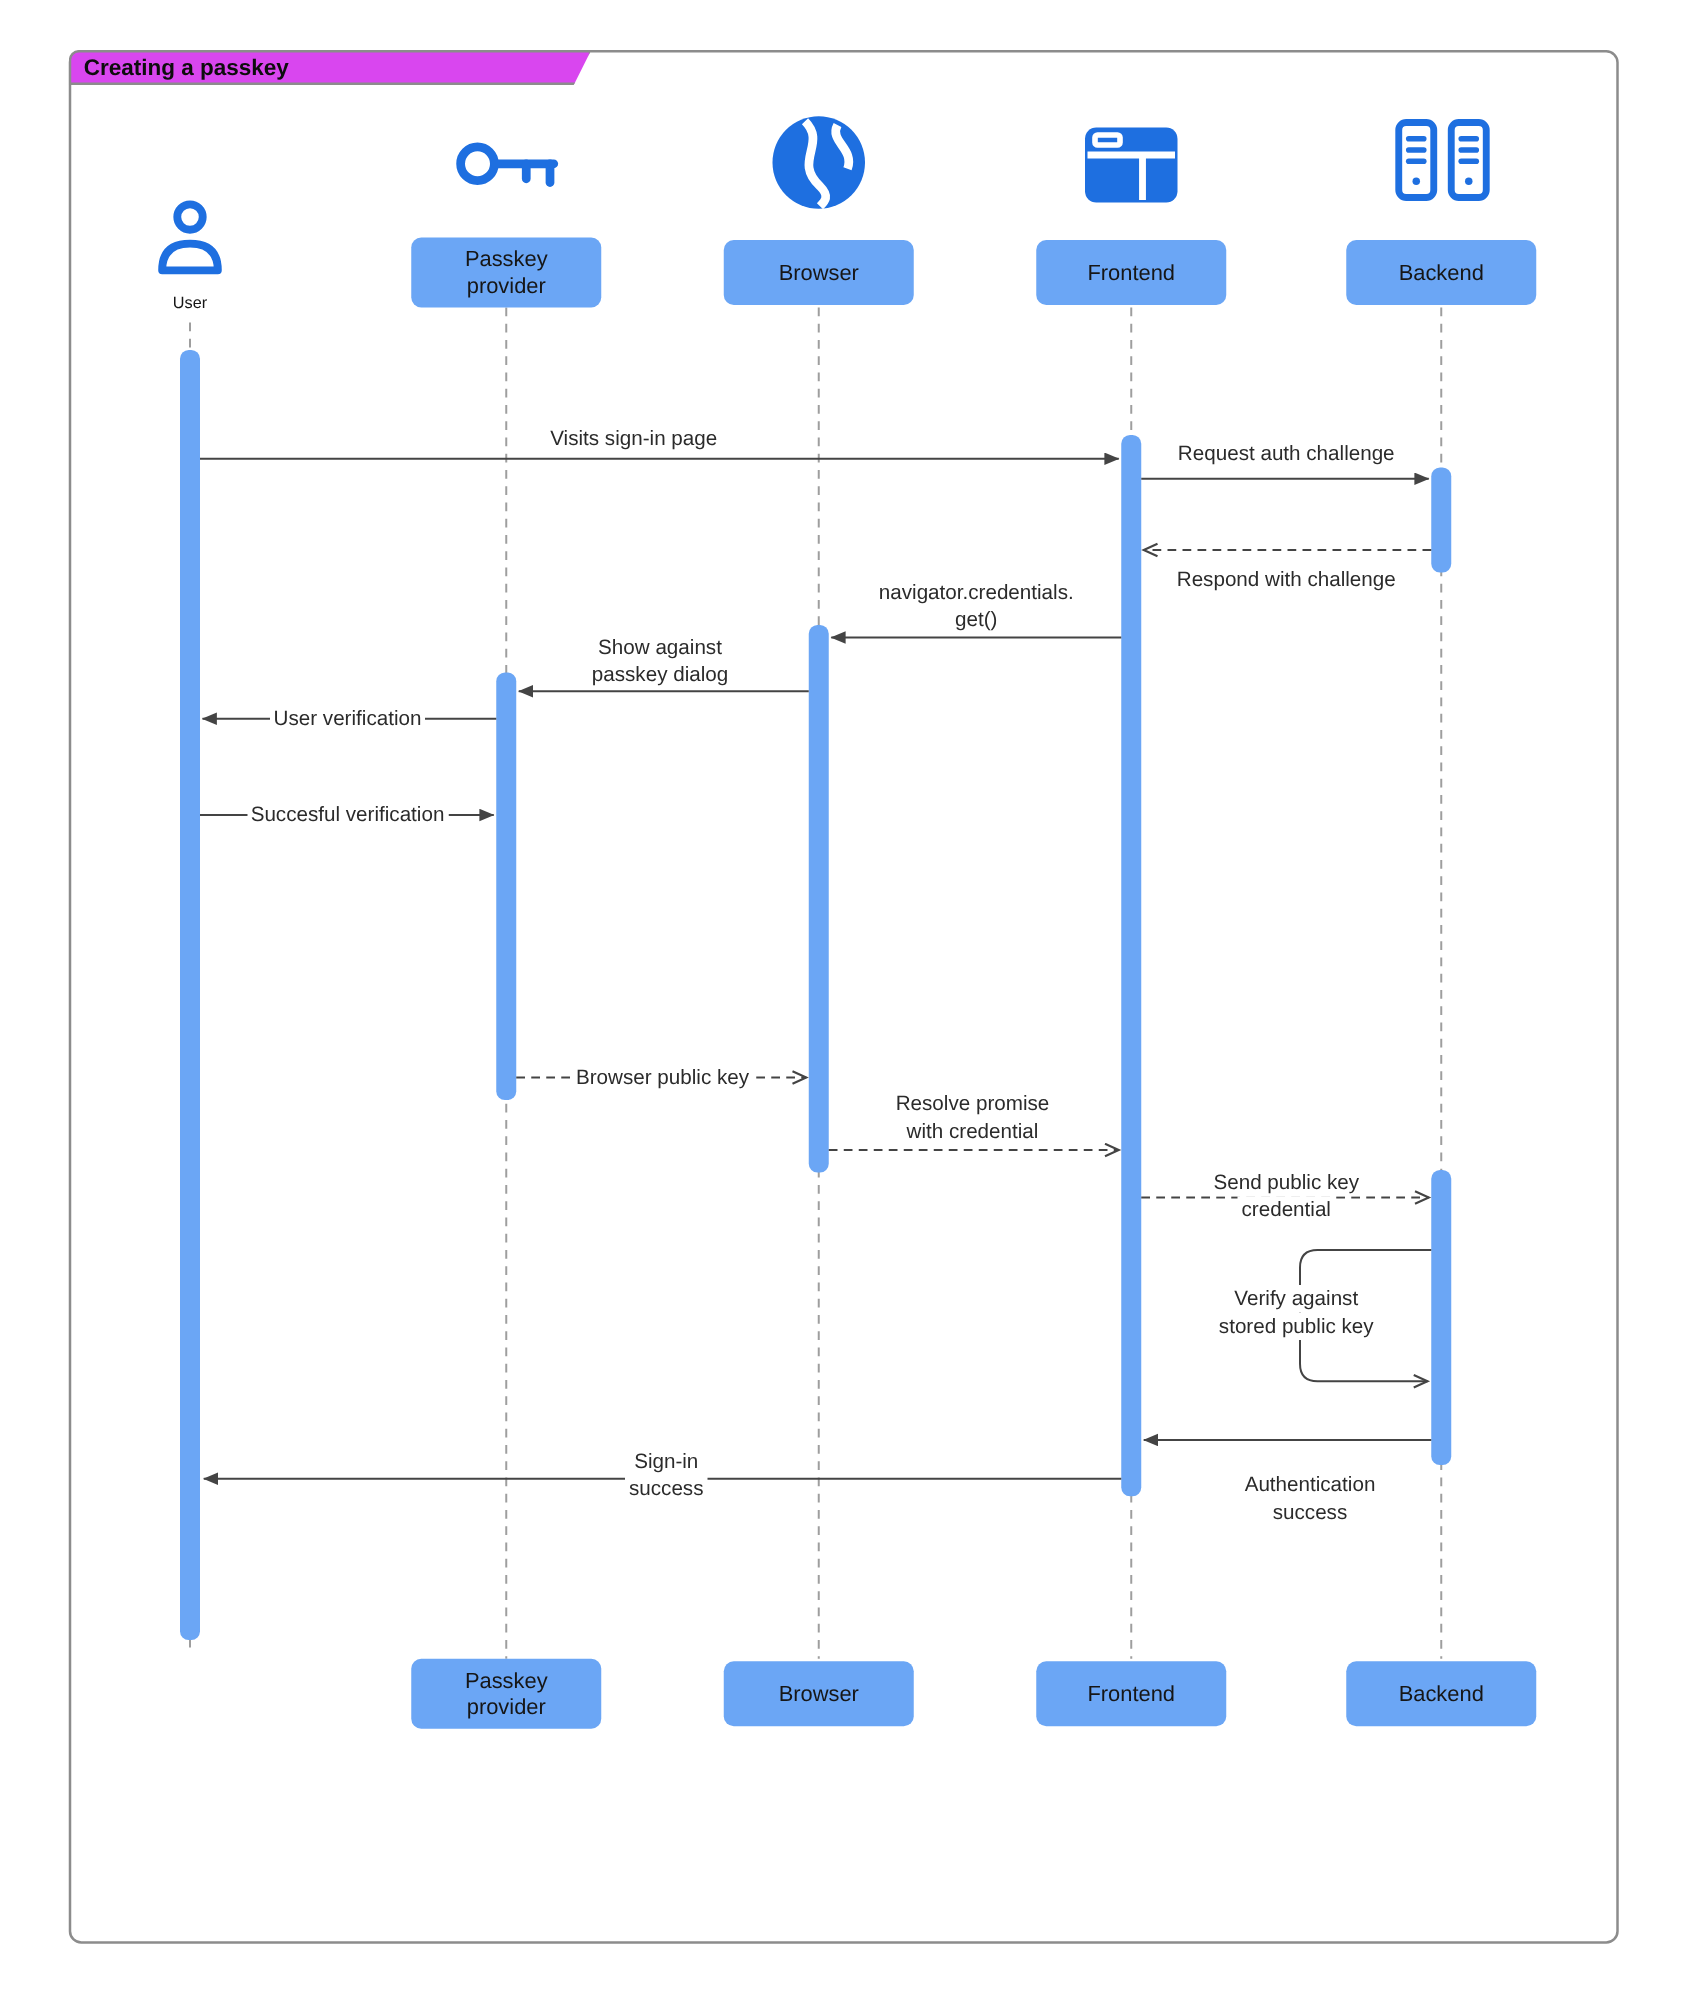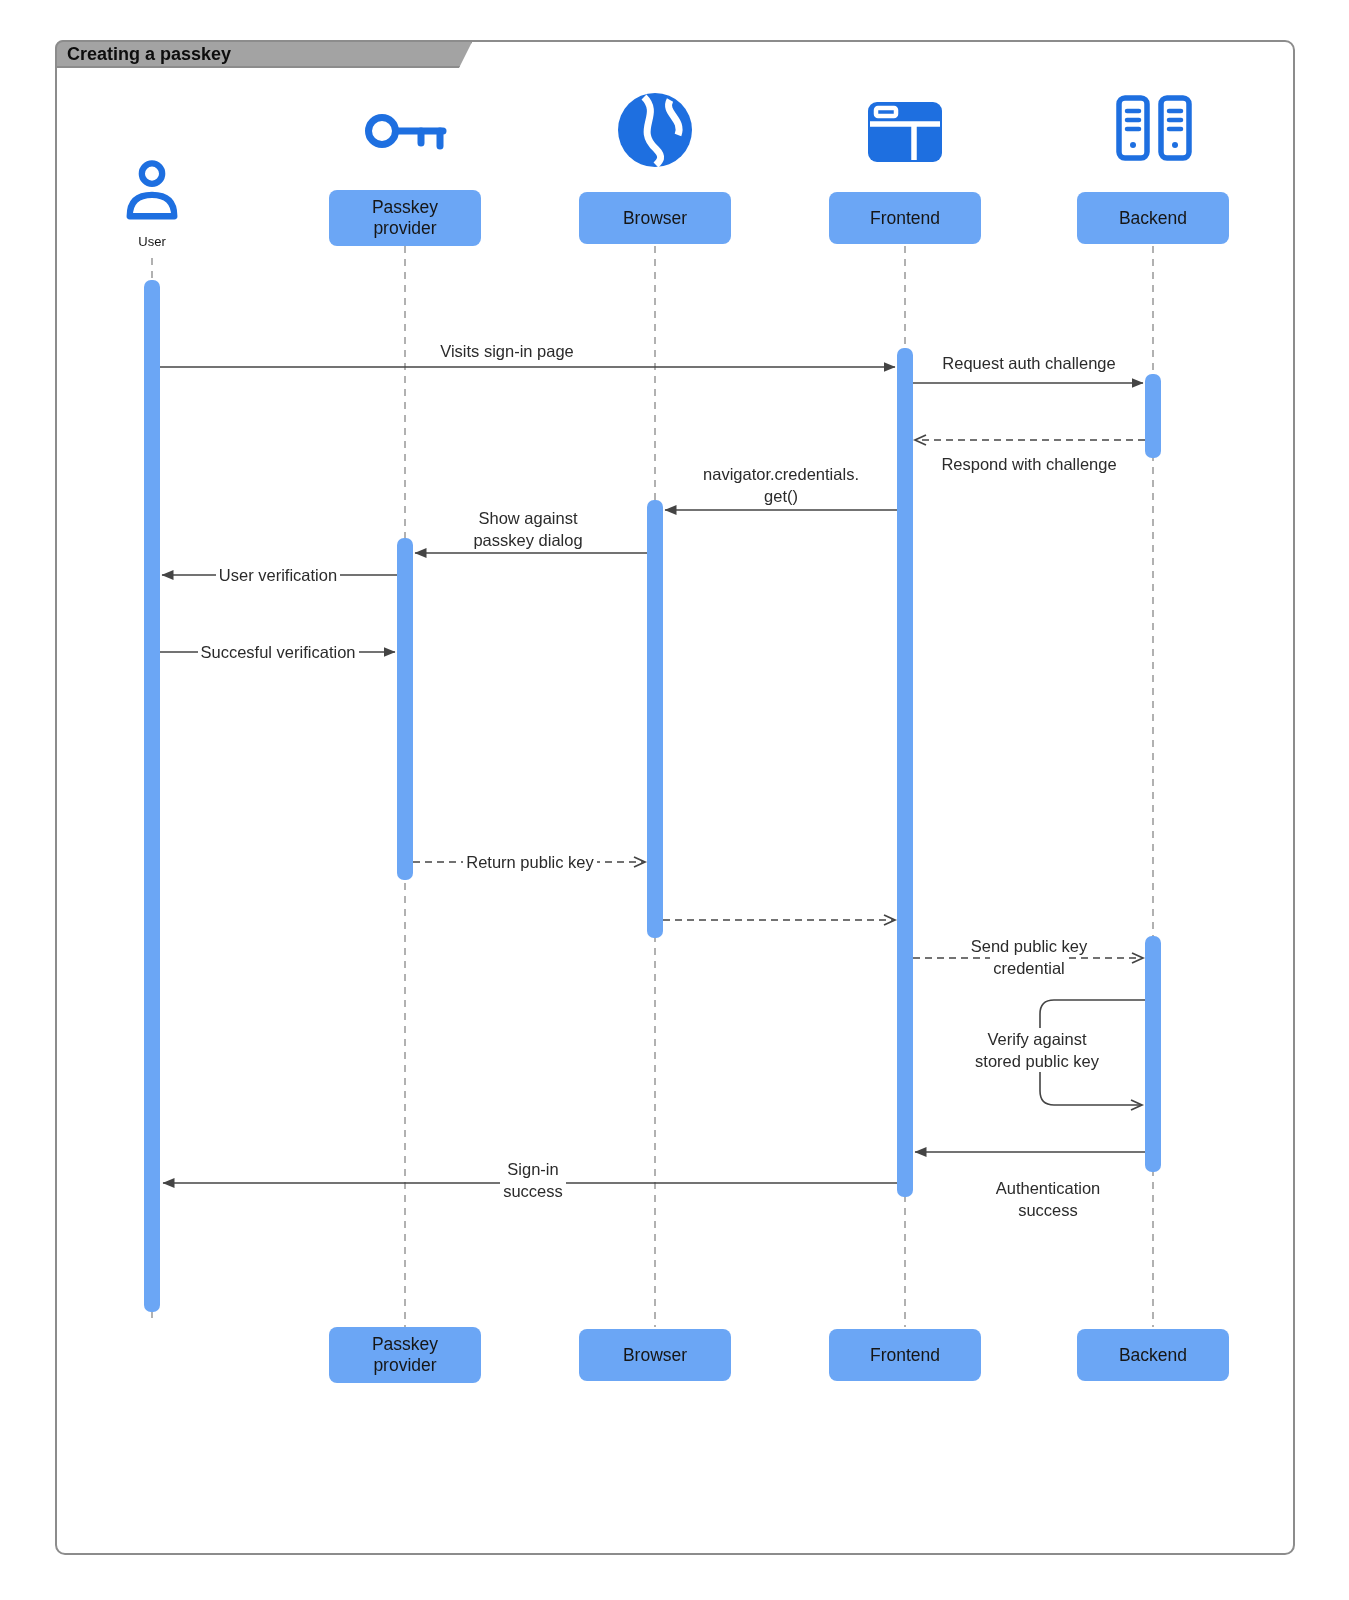--- a/index.html
+++ b/index.html
@@ -15,21 +15,21 @@
 
   .frame {
     position: absolute; left: 55px; top: 40px;
     width: 1240px; height: 1515px;
     border: 2px solid #8C8C8C; border-radius: 10px;
     background: #ffffff; z-index: 0;
   }
   .title-tab {
     position: absolute; left: 55px; top: 40px;
     width: 418px; height: 28px;
-    background: #a3a3a3;
+    background: #d946ef;
     border: 2px solid #8C8C8C;
     border-radius: 8px 0 0 0;
     clip-path: polygon(0 0, 100% 0, calc(100% - 14px) 100%, 0 100%);
     display: flex; align-items: center;
     padding: 0 10px;
     font-size: 18px; font-weight: bold; color: #0d0d0d;
     z-index: 6;
   }
 
   svg.layer { position: absolute; left: 0; top: 0; pointer-events: none; }
@@ -223,23 +223,27 @@
 
   <div class="msg-label" style="left:178px; top:564px;">
     <div><span class="bg">User verification</span></div>
   </div>
 
   <div class="msg-label" style="left:178px; top:641px;">
     <div><span class="bg">Succesful verification</span></div>
   </div>
 
   <div class="msg-label" style="left:430px; top:851px;">
-    <div><span class="bg">Return public key</span></div>
-  </div>
-
+    <div><span class="bg">Browser public key</span></div>
+  </div>
+
+  <div class="msg-label" style="left:678px; top:872px;">
+    <div><span class="bg">Resolve promise</span></div>
+    <div><span class="bg">with credential</span></div>
+  </div>
 
   <div class="msg-label" style="left:937px; top:1028px;">
     <div><span class="bg">Verify against</span></div>
     <div><span class="bg">stored public key</span></div>
   </div>
 
   <div class="msg-label" style="left:929px; top:935px;">
     <div><span class="bg">Send public key</span></div>
     <div><span class="bg">credential</span></div>
   </div>

